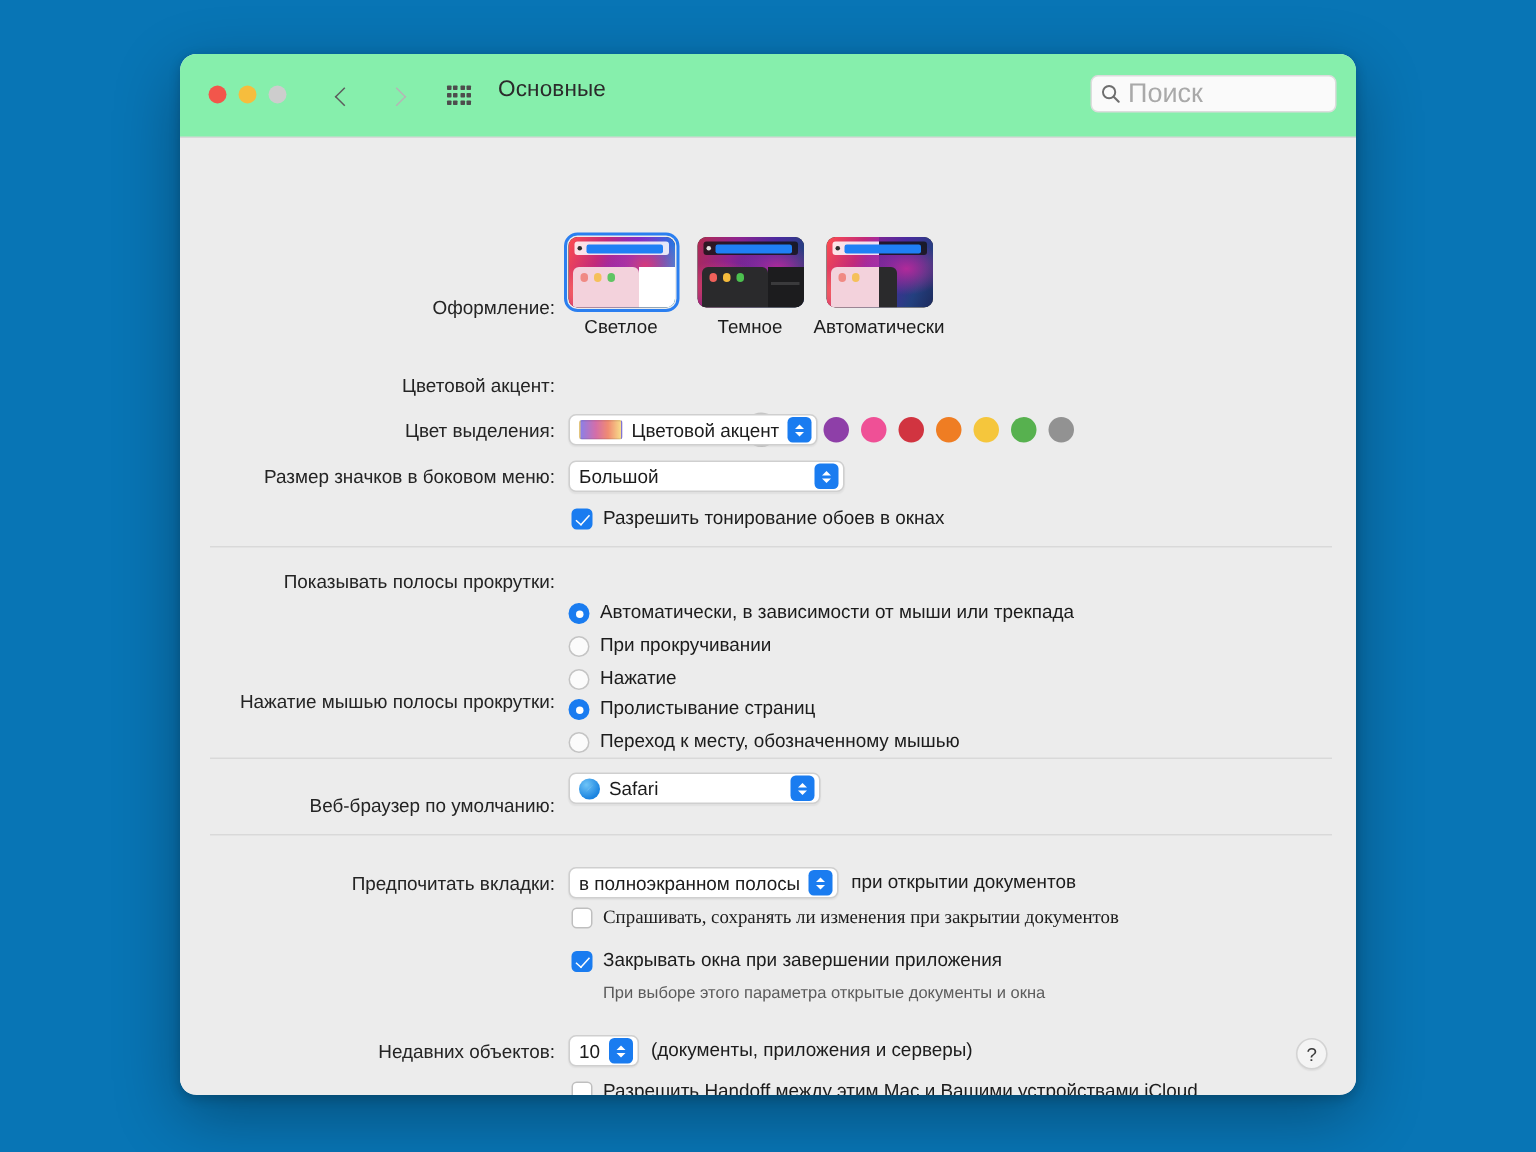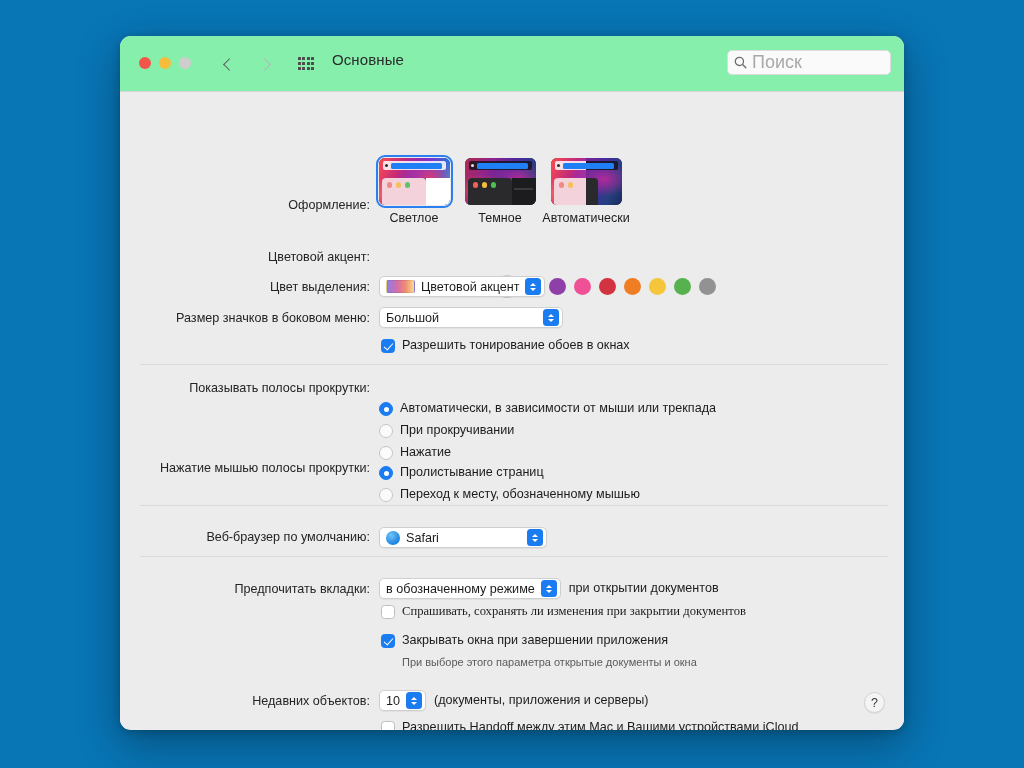--- a/index.html
+++ b/index.html
@@ -441,39 +441,39 @@
         <span class="radio"></span>
         <span class="opt-txt">Переход к месту, обозначенному мышью</span>
       </div>
     </div>
 
     <div class="sep" style="top:413px;"></div>
 
     <div class="lblbox" style="top:438px;">
       <span class="lbl">Веб-браузер по умолчанию:</span>
     </div>
-    <div style="position:absolute;left:259px;top:435px;">
+    <div style="position:absolute;left:259px;top:423px;">
       <div class="popup" style="width:168px;">
         <span class="safari-ico"></span>
         <span class="txt">Safari</span>
         <span class="stepper" style="position:absolute;right:3px;">
             <i class="up"></i>
             <i class="down"></i>
           </span>
       </div>
     </div>
 
     <div class="sep" style="top:464px;"></div>
 
     <div class="lblbox" style="top:490px;">
       <span class="lbl">Предпочитать вкладки:</span>
     </div>
     <div style="position:absolute;left:259px;top:486px;display:flex;align-items:center;gap:8px;">
       <div class="popup">
-        <span class="txt">в обозначенному режиме</span>
+        <span class="txt">в полноэкранном полосы</span>
         <span class="stepper">
             <i class="up"></i>
             <i class="down"></i>
           </span>
       </div>
       <span class="opt-txt">при открытии документов</span>
     </div>
 
     <div style="position:absolute;left:261px;top:512px;font-family:Liberation Serif, serif;">
       <div class="opt">

